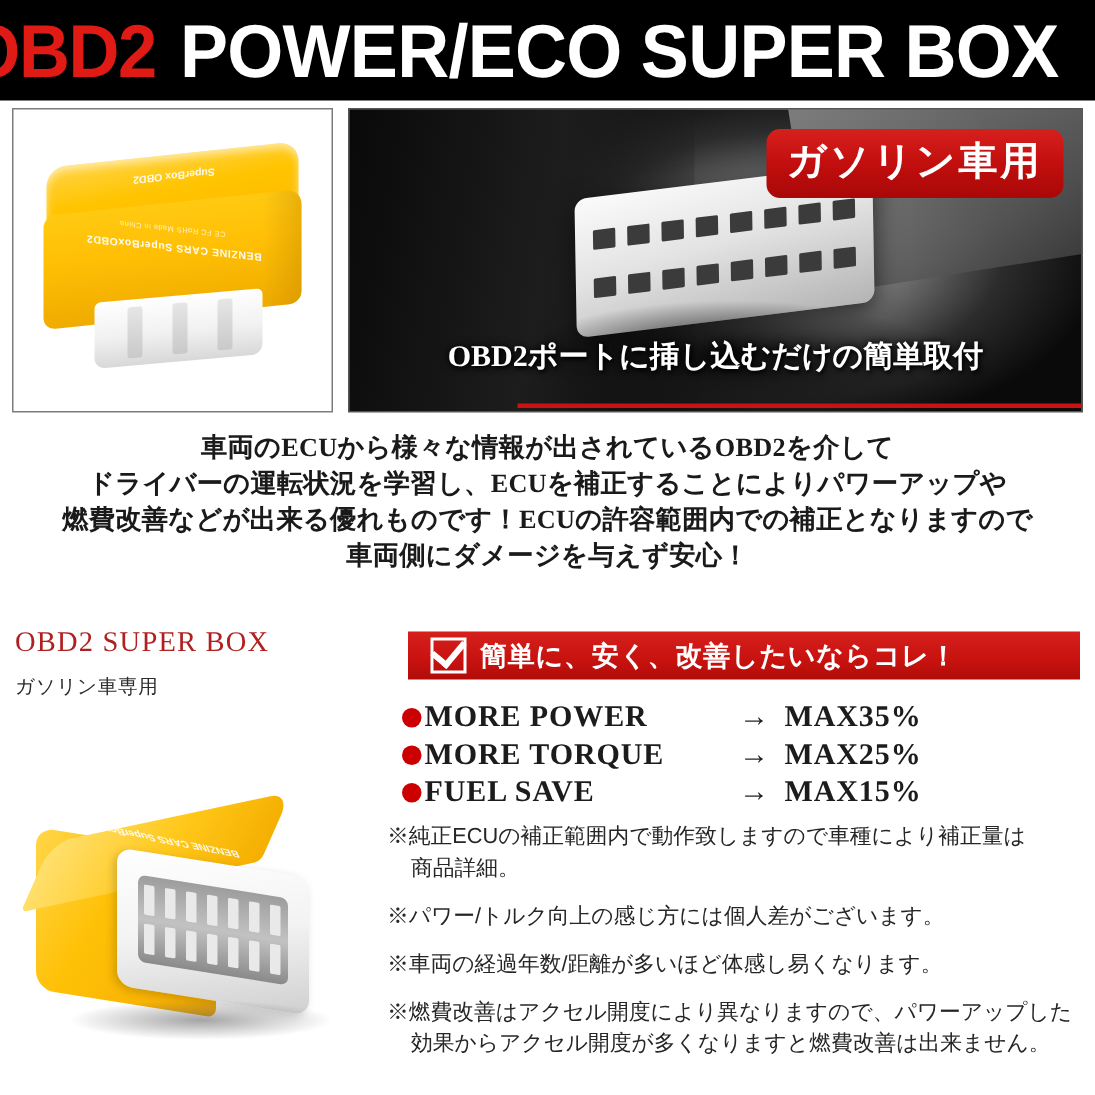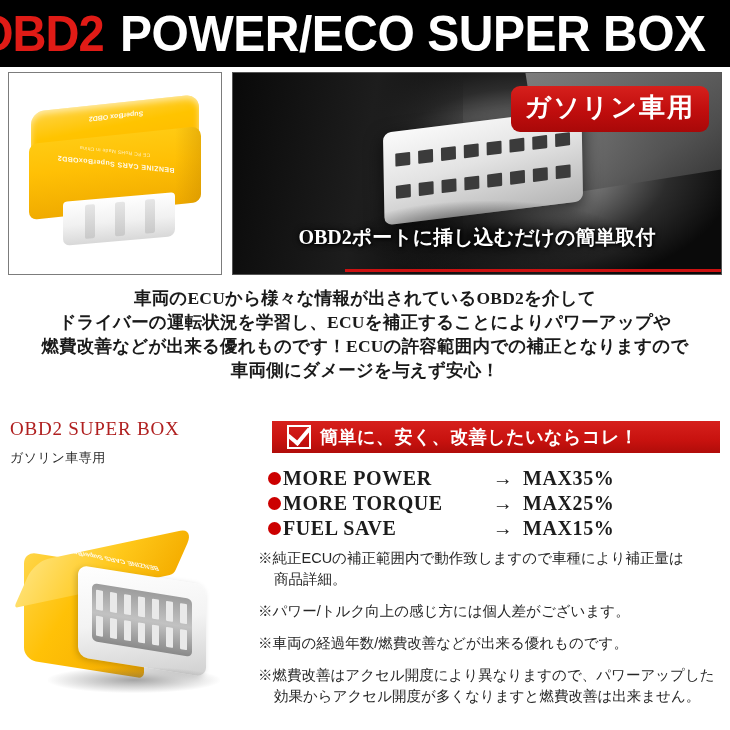--- a/index.html
+++ b/index.html
@@ -571,21 +571,21 @@
 
   <div class="notes">
     <div class="note">
       <div>※純正ECUの補正範囲内で動作致しますので車種により補正量は</div>
       <div class="cont">商品詳細。</div>
     </div>
     <div class="note">
       <div>※パワー/トルク向上の感じ方には個人差がございます。</div>
     </div>
     <div class="note">
-      <div>※車両の経過年数/燃費改善などが出来る優れものです。</div>
+      <div>※車両の経過年数/距離が多いほど体感し易くなります。</div>
     </div>
     <div class="note">
       <div>※燃費改善はアクセル開度により異なりますので、パワーアップした</div>
       <div class="cont">効果からアクセル開度が多くなりますと燃費改善は出来ません。</div>
     </div>
   </div>
 
 </div>
 
 </body></html>

